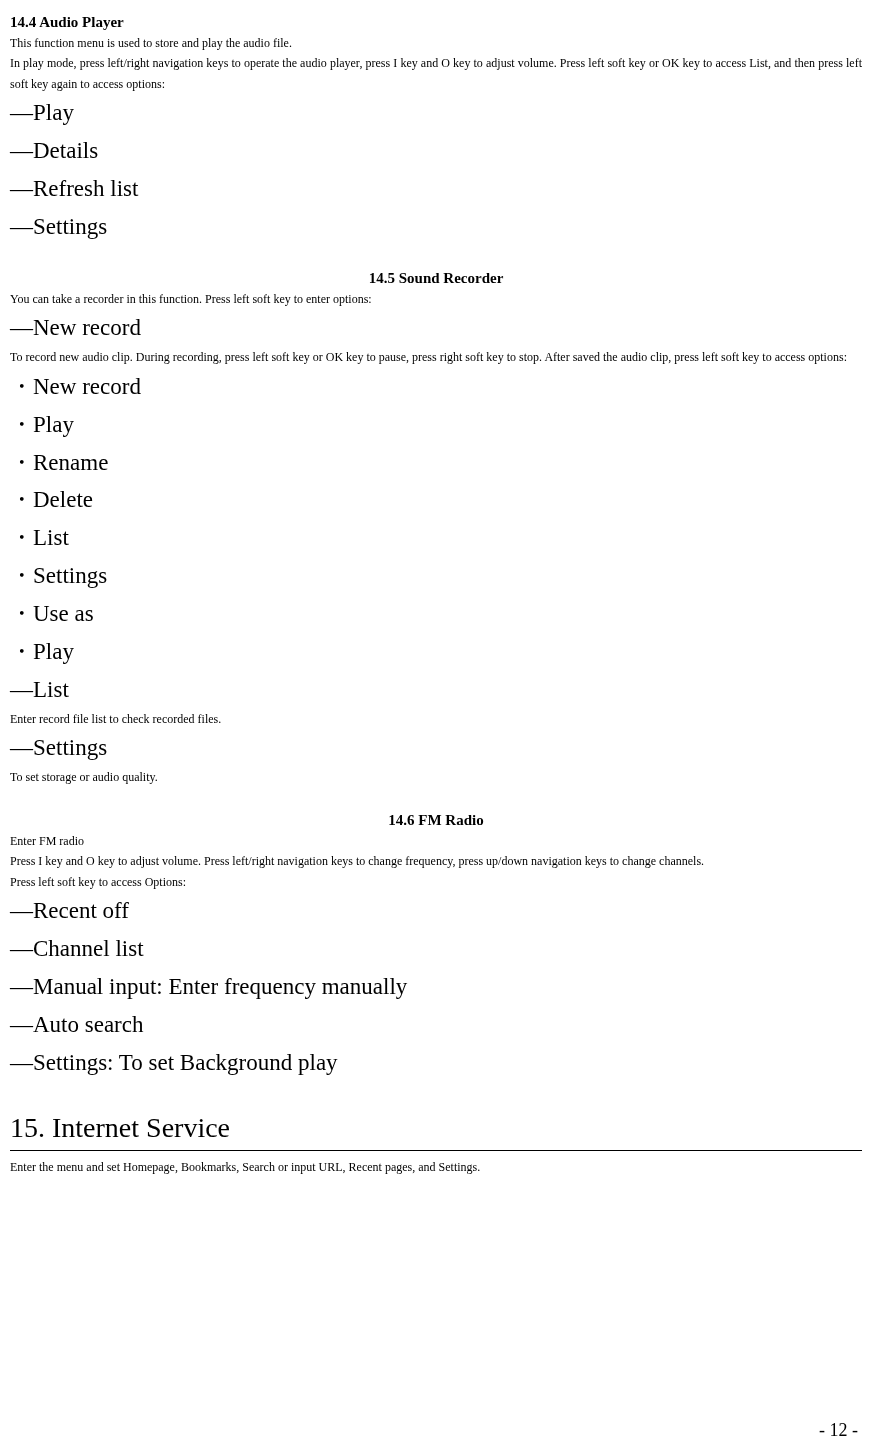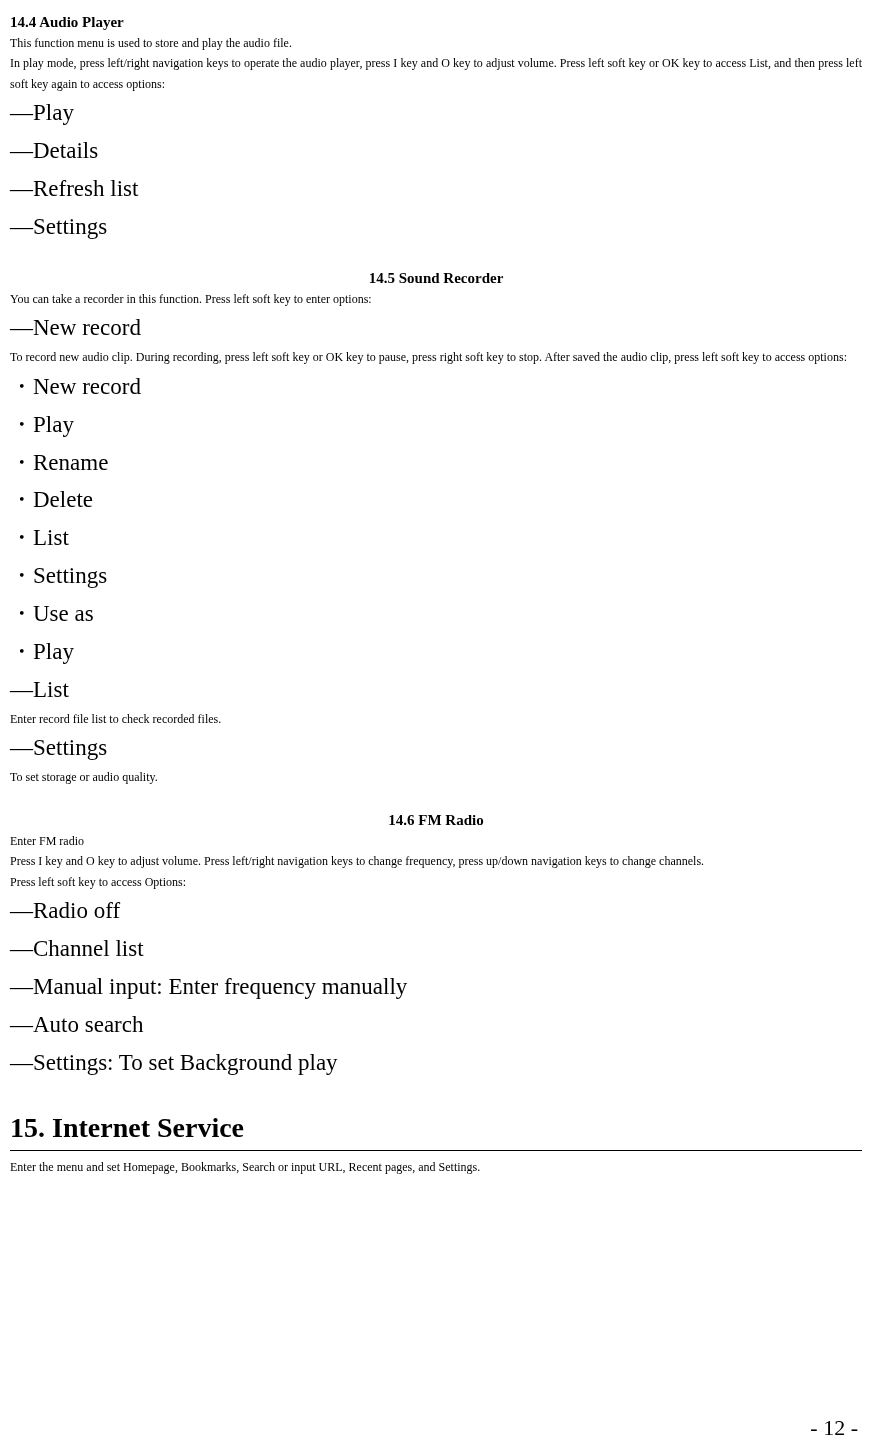--- a/index.html
+++ b/index.html
@@ -36,36 +36,36 @@
       margin-right: 0px;
     }
     .dot::before {
       content: "・";
       margin-right: 0px;
     }
     .bullet-label {
       display: inline;
     }
     .chapter-heading {
-      font-weight: bold;
+      font-weight: normal;
       font-size: 28px;
       margin-top: 30px;
       margin-bottom: 6px;
     }
     .hr-line {
       border: none;
       border-top: 1px solid #000;
       margin-top: 2px;
       margin-bottom: 6px;
     }
     .page-number {
       position: absolute;
       bottom: 14px;
       right: 14px;
-      font-size: 22px;
+      font-size: 18px;
     }
   </style>
 </head>
 <body>
 
 <div class="section-heading">14.4 Audio Player</div>
 <div class="body-text">This function menu is used to store and play the audio file.</div>
 <div class="body-text">In play mode, press left/right navigation keys to operate the audio player, press I key and O key to adjust volume. Press left soft key or OK key to access List, and then press left soft key again to access options:</div>
 <div class="list-item dash"><span class="bullet-label">Play</span></div>
 <div class="list-item dash"><span class="bullet-label">Details</span></div>
@@ -86,21 +86,21 @@
 <div class="list-item dot"><span class="bullet-label">Play</span></div>
 <div class="list-item dash"><span class="bullet-label">List</span></div>
 <div class="body-text">Enter record file list to check recorded files.</div>
 <div class="list-item dash"><span class="bullet-label">Settings</span></div>
 <div class="body-text">To set storage or audio quality.</div>
 
 <div class="section-heading later">14.6 FM Radio</div>
 <div class="body-text">Enter FM radio</div>
 <div class="body-text">Press I key and O key to adjust volume. Press left/right navigation keys to change frequency, press up/down navigation keys to change channels.</div>
 <div class="body-text">Press left soft key to access Options:</div>
-<div class="list-item dash"><span class="bullet-label">Radio off</span></div>
+<div class="list-item dash"><span class="bullet-label">Recent off</span></div>
 <div class="list-item dash"><span class="bullet-label">Channel list</span></div>
 <div class="list-item dash"><span class="bullet-label">Manual input: Enter frequency manually</span></div>
 <div class="list-item dash"><span class="bullet-label">Auto search</span></div>
 <div class="list-item dash"><span class="bullet-label">Settings: To set Background play</span></div>
 
 <div class="chapter-heading">15. Internet Service</div>
 <hr class="hr-line">
 <div class="body-text">Enter the menu and set Homepage, Bookmarks, Search or input URL, Recent pages, and Settings.</div>
 
 <div class="page-number">- 12 -</div>

